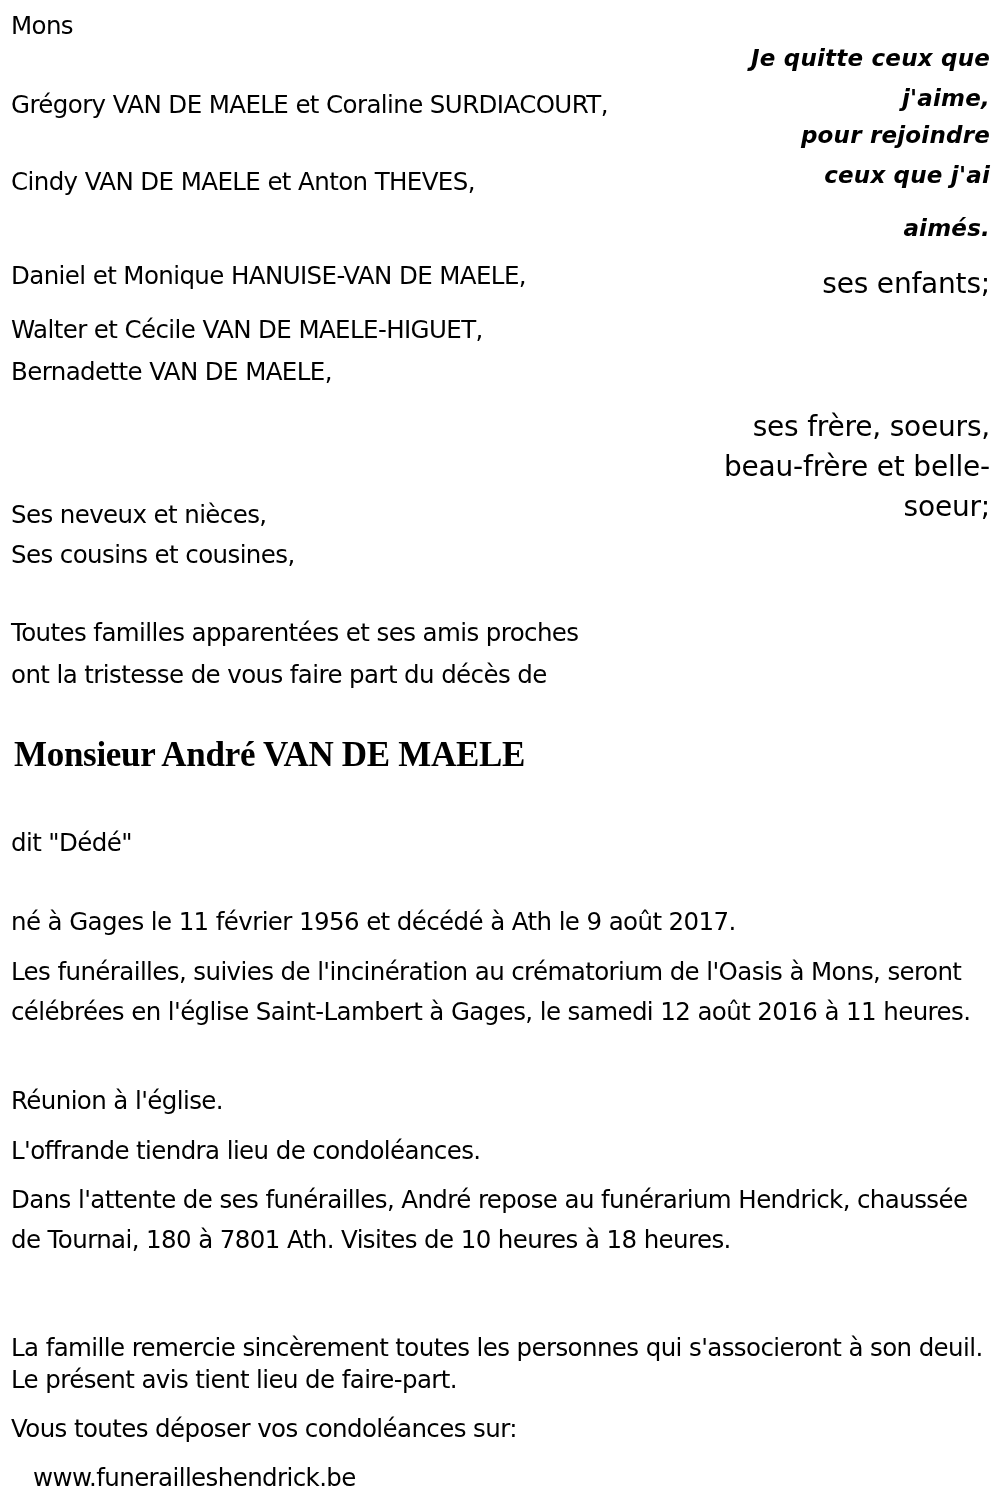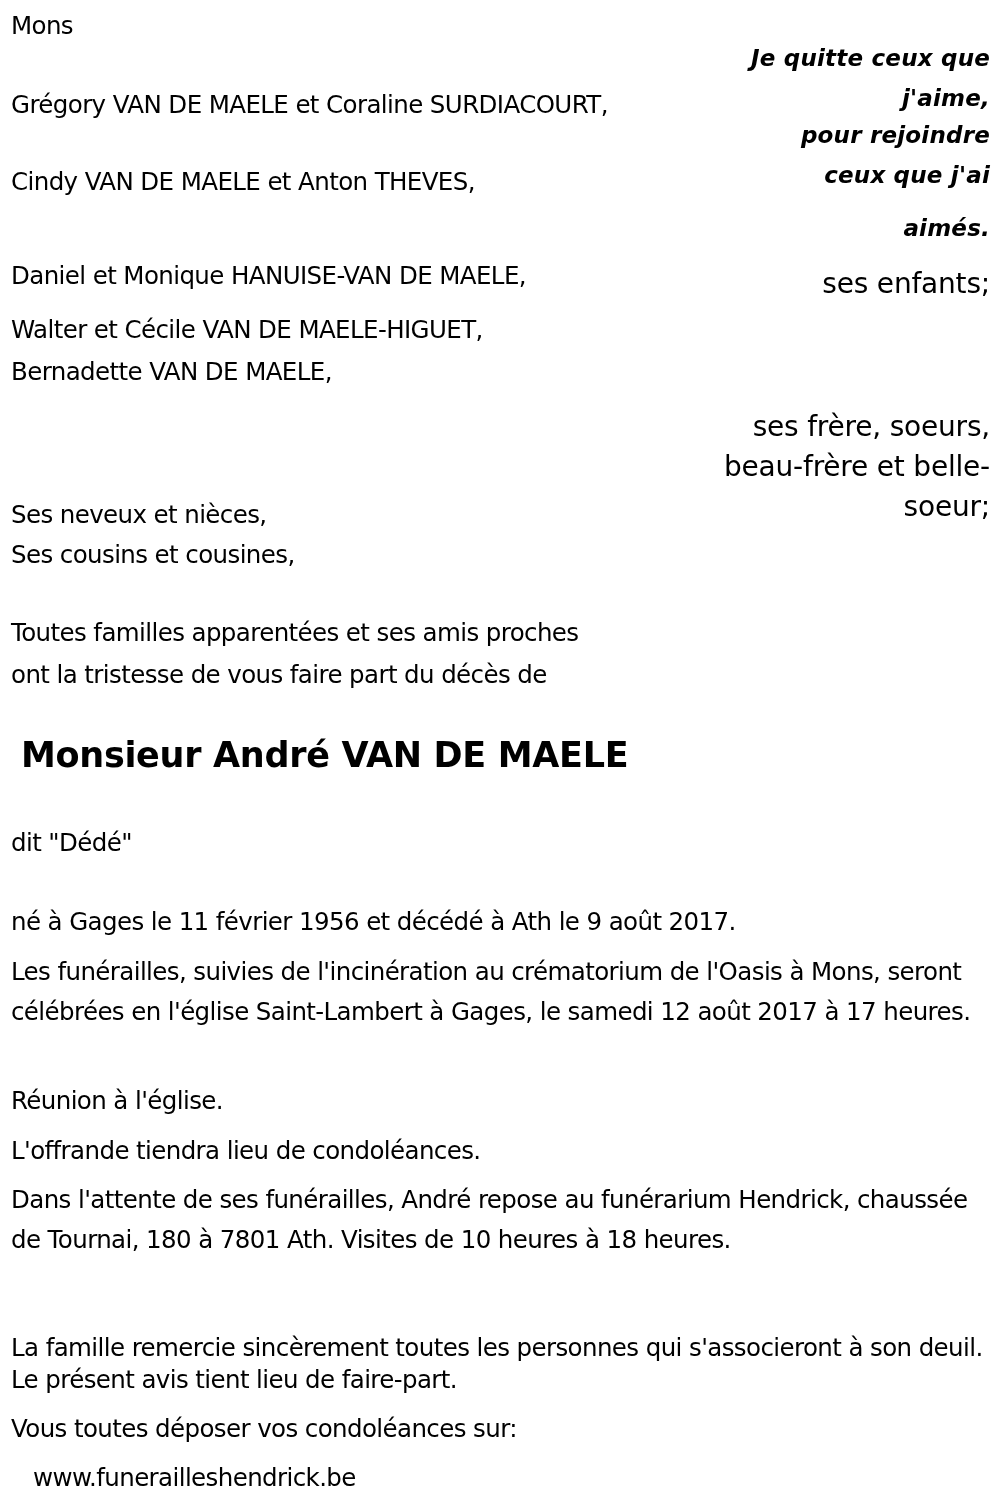--- a/index.html
+++ b/index.html
@@ -36,27 +36,28 @@
       font-size: 23px;
       letter-spacing: 0.2px;
     }
     .rel {
       font-size: 28px;
       letter-spacing: -0.2px;
       margin-top: 32px;
     }
     .title {
       position: absolute;
-      left: 21px;
+      left: 14px;
       top: 733px;
       font-weight: bold;
       font-size: 35px;
       letter-spacing: -0.3px;
       white-space: nowrap;
       line-height: 44px;
+      font-family: Liberation Serif, serif;
     }
     .para {
       position: absolute;
       left: 11px;
       width: 985px;
       line-height: 40px;
     }
   </style>
 </head>
 <body>
@@ -87,21 +88,21 @@
   <div class="line" style="top:540px;">Ses cousins et cousines,</div>
   <div class="line" style="top:585px;margin-top:33px;">Toutes familles apparentées et ses amis proches</div>
 
   <div class="line" style="top:660px;">ont la tristesse de vous faire part du décès de</div>
 
   <div class="title">Monsieur André VAN DE MAELE</div>
 
   <div class="line" style="top:828px;">dit "Dédé"</div>
 
   <div class="para" style="top:902px;">né à Gages le 11 février 1956 et décédé à Ath le 9 août 2017.</div>
-  <div class="para" style="top:952px;">Les funérailles, suivies de l'incinération au crématorium de l'Oasis à Mons, seront célébrées en l'église Saint-Lambert à Gages, le samedi 12 août 2017 à 17 heures.</div>
+  <div class="para" style="top:952px;">Les funérailles, suivies de l'incinération au crématorium de l'Oasis à Mons, seront célébrées en l'église Saint-Lambert à Gages, le samedi 12 août 2016 à 11 heures.</div>
   <div class="para" style="top:1081px;">Réunion à l'église.</div>
   <div class="para" style="top:1131px;">L'offrande tiendra lieu de condoléances.</div>
   <div class="para" style="top:1180px;">Dans l'attente de ses funérailles, André repose au funérarium Hendrick, chaussée de Tournai, 180 à 7801 Ath. Visites de 10 heures à 18 heures.</div>
   <div class="para" style="top:1328px;">La famille remercie sincèrement toutes les personnes qui s'associeront à son deuil.</div>
   <div class="para" style="top:1360px;">Le présent avis tient lieu de faire-part.</div>
   <div class="para" style="top:1409px;">Vous toutes déposer vos condoléances sur:</div>
   <div class="para" style="top:1458px;margin-left:22px;">www.funerailleshendrick.be</div>
 
 </div>
 

